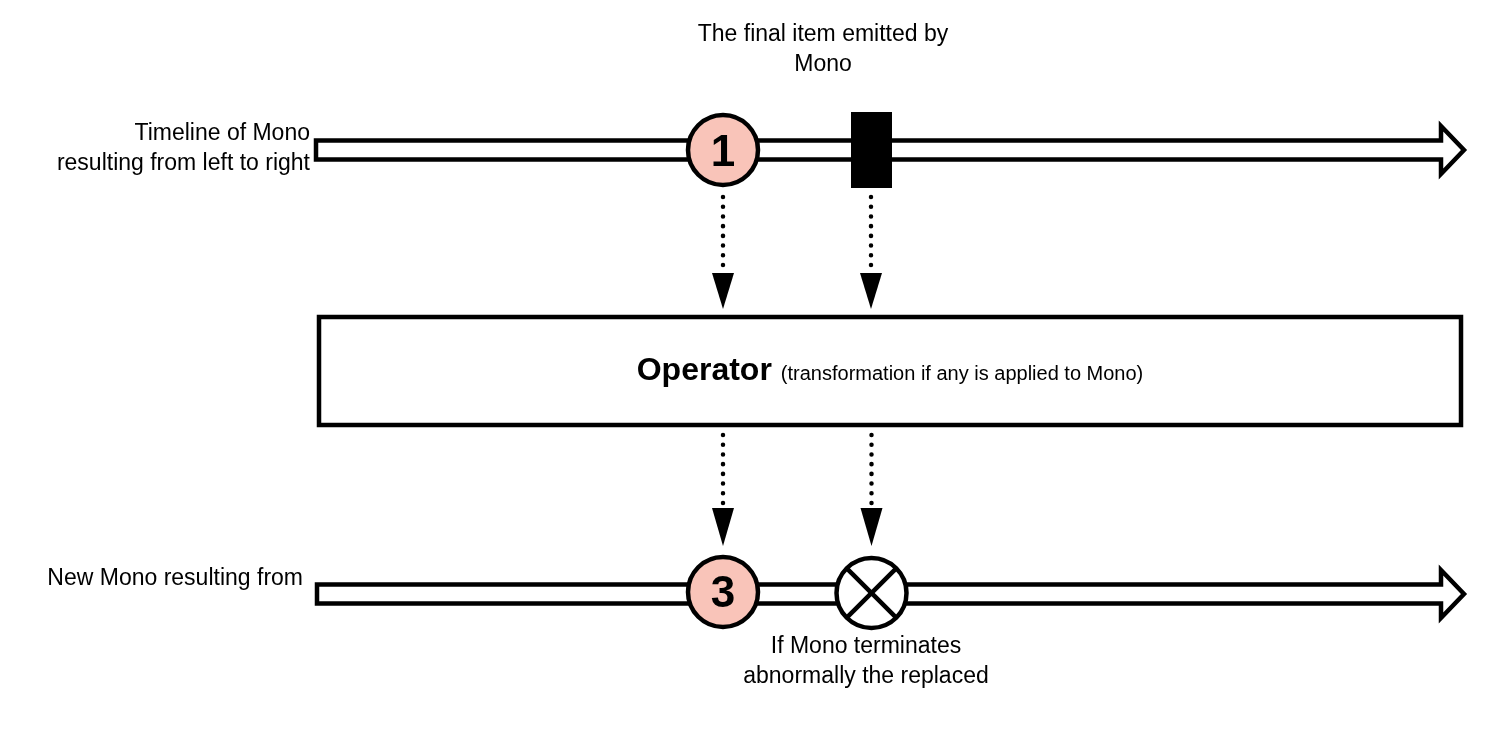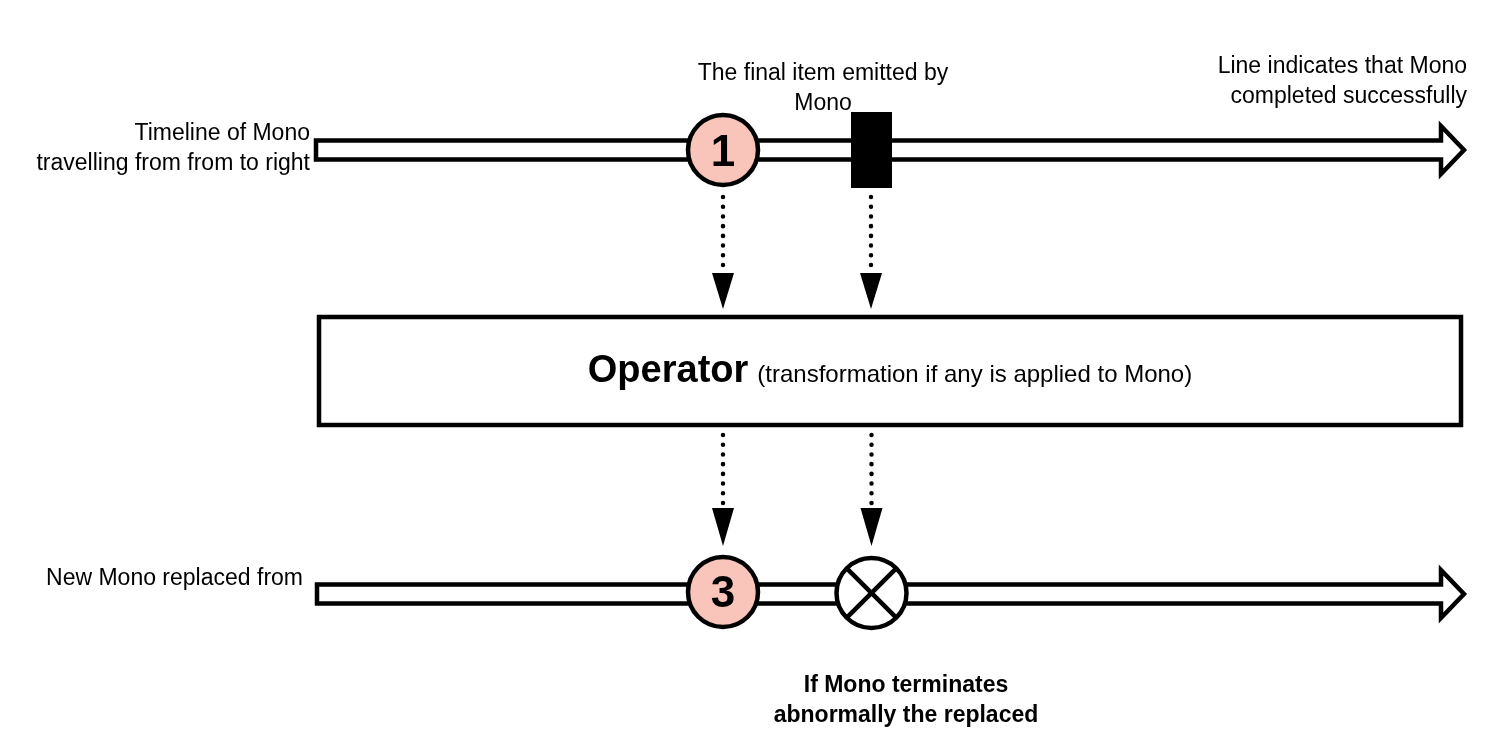--- a/index.html
+++ b/index.html
@@ -21,38 +21,38 @@
     top: 0;
     left: 0;
   }
   .note {
     position: absolute;
     font-size: 23px;
     line-height: 30px;
     color: #000000;
     white-space: nowrap;
   }
-  .note.center { text-align: center; margin-top: 39px; }
+  .note.center { text-align: center; }
   .note.right  { text-align: right; }
   .operator-label {
     position: absolute;
     left: 319px;
     top: 317px;
     width: 1142px;
     height: 108px;
     line-height: 104px;
     text-align: center;
     white-space: nowrap;
   }
   .op-title {
-    font-size: 38px;
+    font-size: 32px;
     font-weight: bold;
   }
   .op-sub {
-    font-size: 24px;
+    font-size: 20px;
     margin-left: 9px;
   }
   .marble-text {
     font-family: "Liberation Sans", sans-serif;
     font-weight: bold;
     font-size: 44px;
   }
 </style>
 </head>
 <body>
@@ -98,35 +98,31 @@
       <line x1="846.8" y1="568.3" x2="896.2" y2="617.7" stroke="#000000" stroke-width="4.5"></line>
       <line x1="896.2" y1="568.3" x2="846.8" y2="617.7" stroke="#000000" stroke-width="4.5"></line>
     </g>
   </svg>
 
   <div class="note center" style="left:623px; top:18px; width:400px;">
     <div>The final item emitted by</div>
     <div>Mono</div>
   </div>
 
-  <div class="note right" style="left:1100px; top:50px; width:367px;">
-    <div>Line indicates that Mono</div>
-    <div>completed successfully</div>
-  </div>
 
   <div class="note right" style="left:12px; top:117px; width:298px;">
     <div>Timeline of Mono</div>
-    <div>travelling from from to right</div>
+    <div>resulting from left to right</div>
   </div>
 
   <div class="note right" style="left:0px; top:562px; width:303px;">
-    <div>New Mono replaced from</div>
+    <div>New Mono resulting from</div>
   </div>
 
-  <div class="note center" style="left:706px; top:630px; width:400px;font-weight:bold;">
+  <div class="note center" style="left:666px; top:630px; width:400px;">
     <div>If Mono terminates</div>
     <div>abnormally the replaced</div>
   </div>
 
   <div class="operator-label">
     <span class="op-title">Operator</span><span class="op-sub">(transformation if any is applied to Mono)</span>
   </div>
 
 </div>
 

